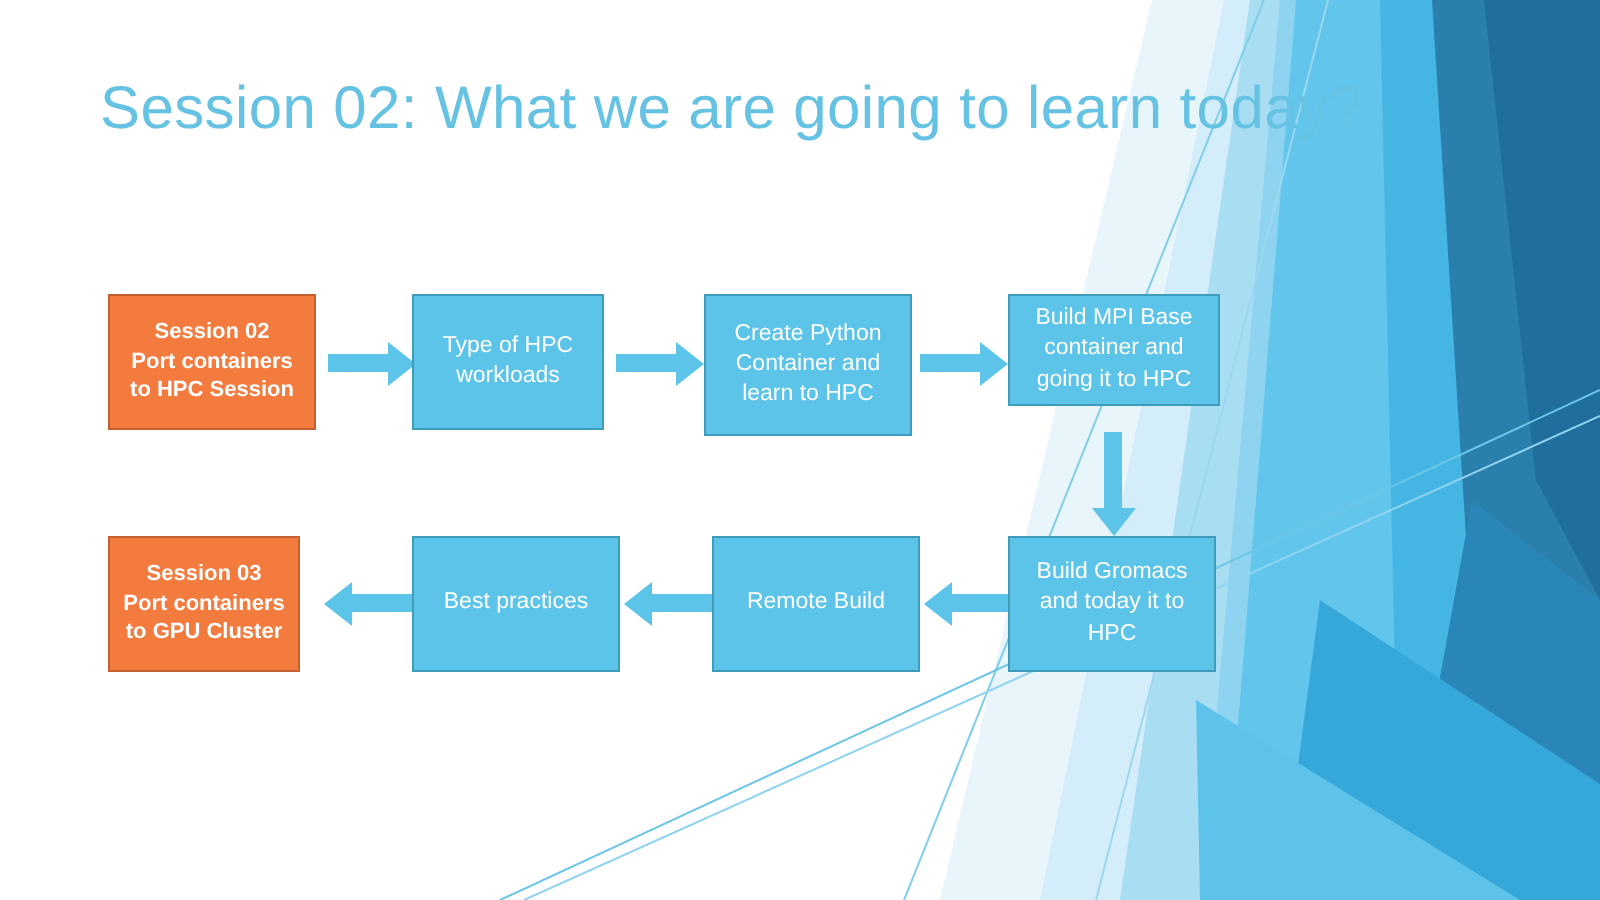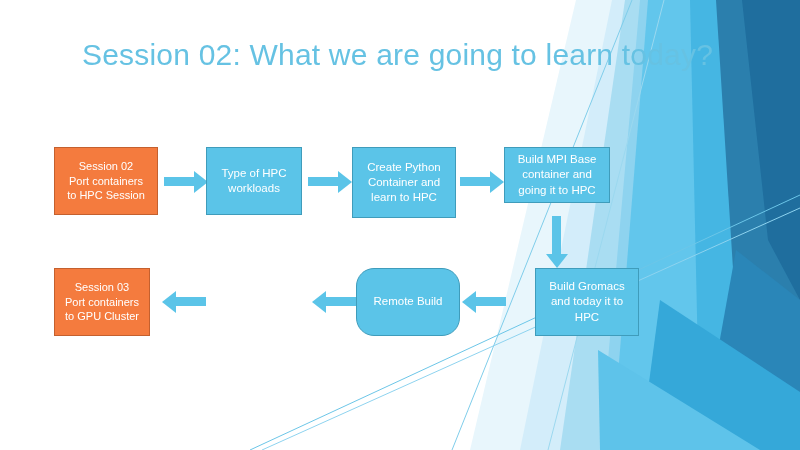--- a/index.html
+++ b/index.html
@@ -28,21 +28,20 @@
   #slide-title {
     position: absolute;
     left: 50px;
     top: 38px;
     font-size: 30px;
     font-weight: 400;
     color: #66c2e3;
     letter-spacing: 0.2px;
     white-space: nowrap;
     font-family: "Liberation Sans", sans-serif;
-    margin-left: 32px;
   }
   .flow-box {
     position: absolute;
     box-sizing: border-box;
     display: flex;
     align-items: center;
     justify-content: center;
     text-align: center;
     color: #ffffff;
     font-size: 11.5px;
@@ -51,21 +50,21 @@
     font-family: "Liberation Sans", sans-serif;
   }
   .flow-box.blue {
     background: #5bc4e8;
     border: 1.3px solid #3f9cbb;
     font-weight: 400;
   }
   .flow-box.orange {
     background: #f47b3e;
     border: 1.3px solid #c4602e;
-    font-weight: normal;
+    font-weight: bold;
     font-size: 11px;
   }
   .flow-box .box-text {
     display: block;
     width: 100%;
   }
   .connector {
     position: absolute;
   }
   .arrow-h {
@@ -179,34 +178,37 @@
       <span>Session 03</span><br>
       <span>Port containers</span><br>
       <span>to GPU Cluster</span>
     </span>
   </div>
 
   <div class="connector arrow-h" style="left:176px; top:297px; width:30px;">
     <span class="arrow-head left" style="left:-14px; top:-6px;"></span>
   </div>
 
+  <div class="flow-box blue" style="left:206px; top:268px; width:104px; height:68px;">
+    <span class="box-text">Best practices</span>
+  </div>
 
   <div class="connector arrow-h" style="left:326px; top:297px; width:30px;">
     <span class="arrow-head left" style="left:-14px; top:-6px;"></span>
   </div>
 
-  <div class="flow-box blue" style="left:356px; top:268px; width:104px; height:68px;border-radius:18px;">
+  <div class="flow-box blue" style="left:356px; top:268px; width:104px; height:68px;">
     <span class="box-text">Remote Build</span>
   </div>
 
   <div class="connector arrow-h" style="left:476px; top:297px; width:30px;">
     <span class="arrow-head left" style="left:-14px; top:-6px;"></span>
   </div>
 
-  <div class="flow-box blue" style="left:504px; top:268px; width:104px; height:68px;margin-left:31px;">
+  <div class="flow-box blue" style="left:504px; top:268px; width:104px; height:68px;">
     <span class="box-text">
       <span>Build Gromacs</span><br>
       <span>and today it to</span><br>
       <span>HPC</span>
     </span>
   </div>
 
 </div>
 
 </body></html>

